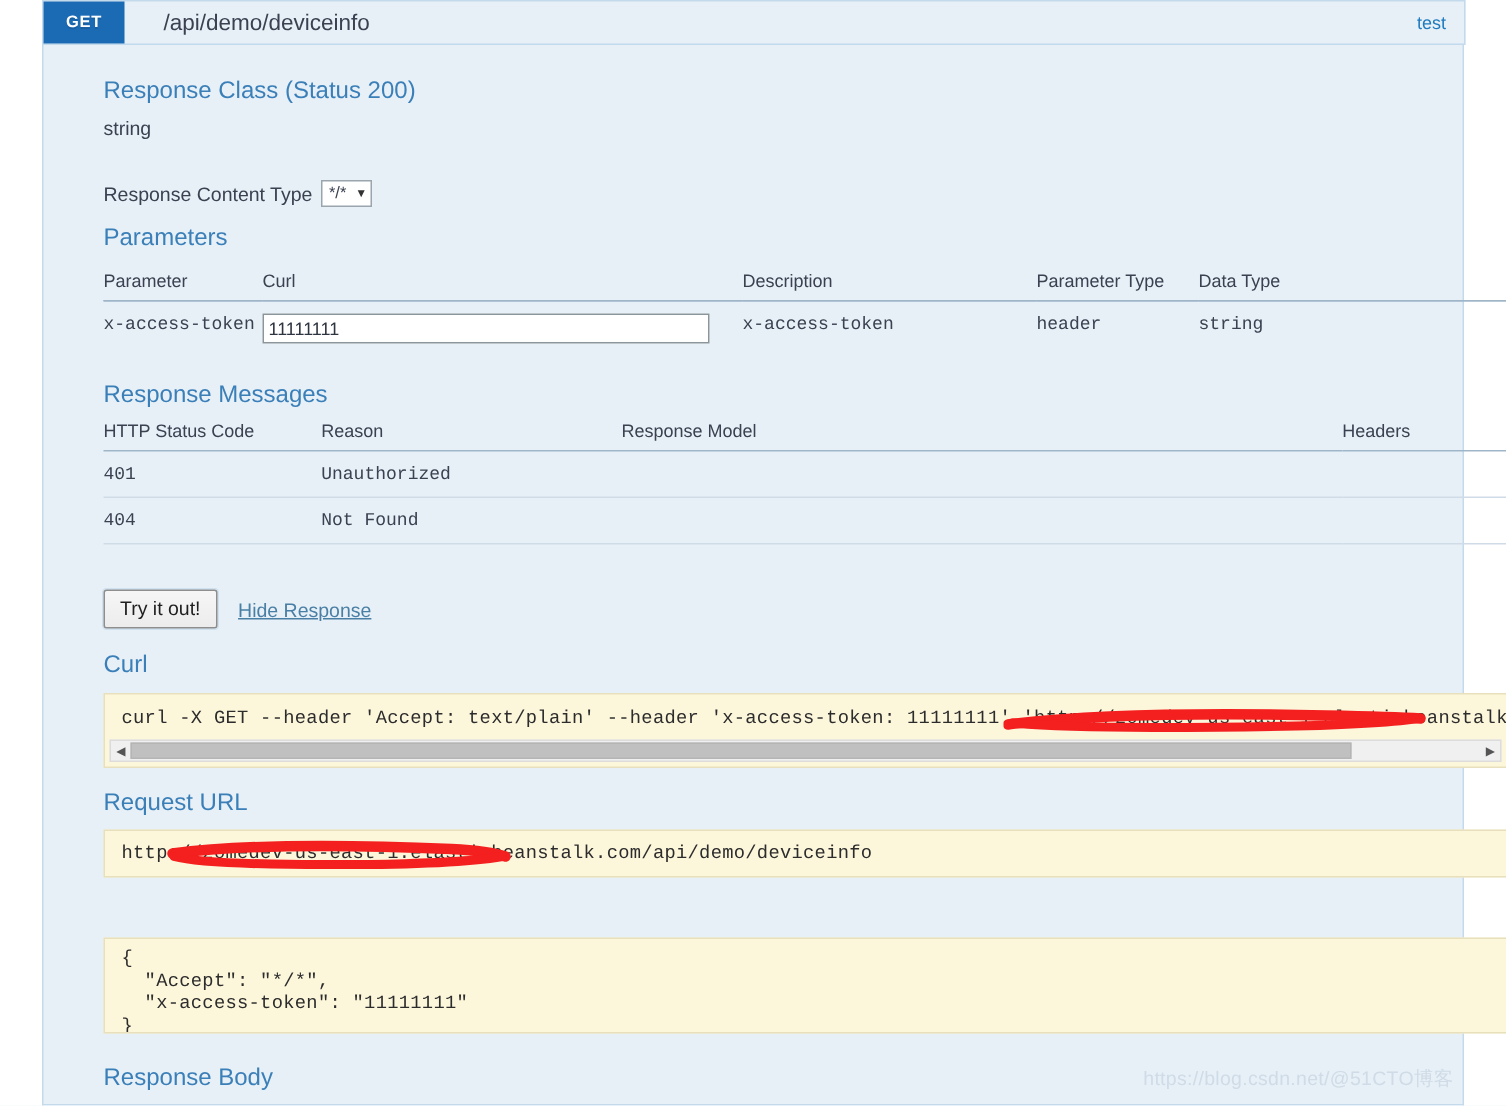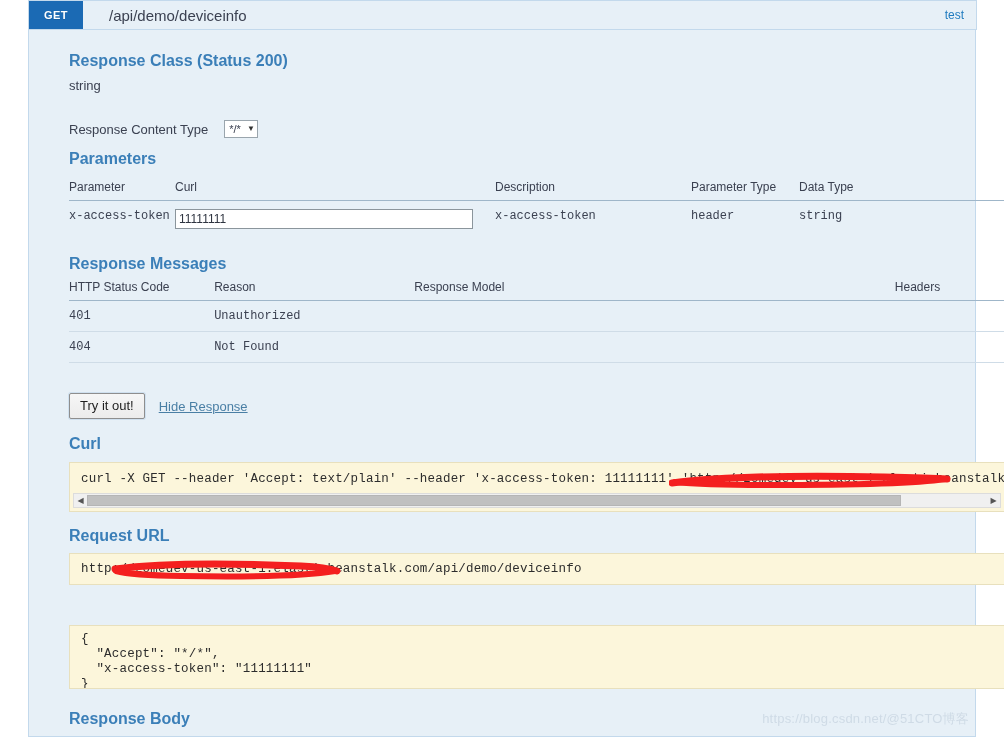--- a/index.html
+++ b/index.html
@@ -80,41 +80,41 @@
     top: 30px;
     right: 0;
     bottom: 0;
     padding: 0 12px 0 12px;
     box-sizing: border-box;
   }
 
   h4.section {
     color: #3b7fb8;
     font-size: 16px;
-    font-weight: bold;
+    font-weight: normal;
     margin: 0;
     padding: 0;
   }
   .sub-text {
     font-size: 13px;
     color: #3b4151;
   }
 
   
   #response-class-title { position: absolute; left: 40px; top: 52px; }
   #response-class-type  { position: absolute; left: 40px; top: 78px; }
 
   
   #content-type-row {
     position: absolute;
     left: 40px;
     top: 120px;
     display: flex;
     align-items: center;
-    gap: 16px;
+    gap: 6px;
   }
   #content-type-label { font-size: 13px; color: #3b4151; }
   #content-type-select {
     font-family: "Liberation Sans", sans-serif;
     font-size: 11px;
     color: #3b4151;
     background: #ffffff;
     border: 1px solid #9aa5ad;
     padding: 1px 2px 1px 4px;
     height: 18px;

